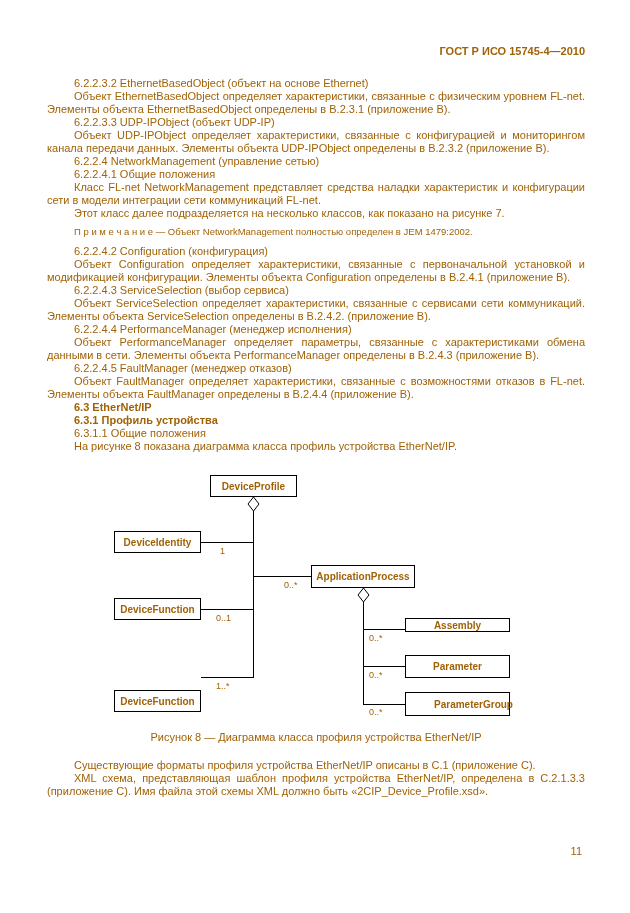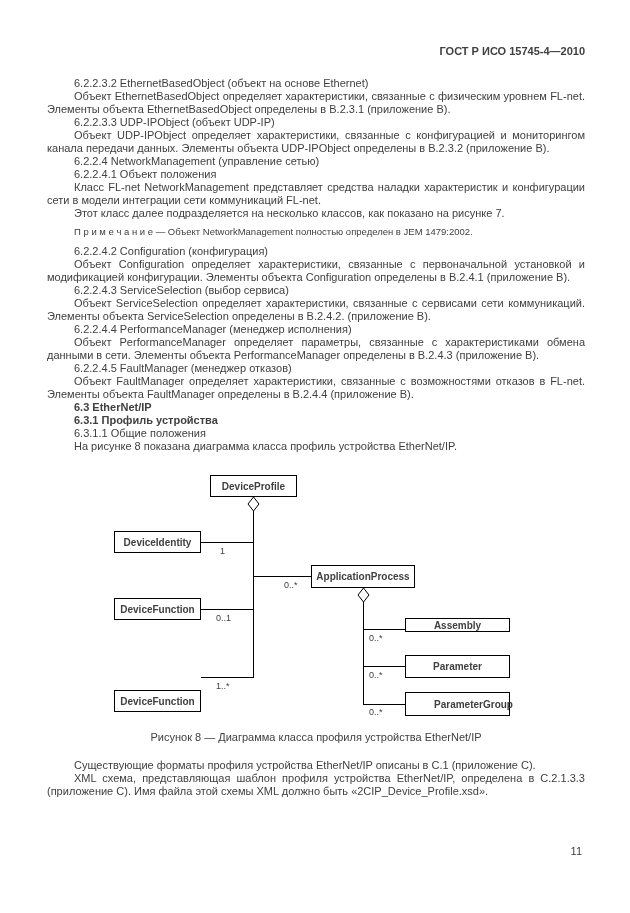--- a/index.html
+++ b/index.html
@@ -1,21 +1,21 @@
 <!DOCTYPE html>
 <html><head>
 <meta charset="utf-8">
 <style>
   html, body { margin: 0; padding: 0; background: #ffffff; }
   .page {
     position: relative;
     width: 630px;
     height: 913px;
     background: #ffffff;
-    color: #404040;
+    color: #a16207;
     font-family: "Liberation Sans", sans-serif;
     overflow: hidden;
   }
   .header {
     position: absolute;
     top: 45px;
     right: 45px;
     font-size: 11px;
     font-weight: bold;
   }
@@ -83,21 +83,21 @@
 
   <div class="header">ГОСТ Р ИСО 15745-4—2010</div>
 
   <div class="content">
 
     <p class="para">6.2.2.3.2 EthernetBasedObject (объект на основе Ethernet)</p>
     <p class="para">Объект EthernetBasedObject определяет характеристики, связанные с физическим уровнем FL-net. Элементы объекта EthernetBasedObject определены в В.2.3.1 (приложение В).</p>
     <p class="para">6.2.2.3.3 UDP-IPObject (объект UDP-IP)</p>
     <p class="para">Объект UDP-IPObject определяет характеристики, связанные с конфигурацией и мониторингом канала передачи данных. Элементы объекта UDP-IPObject определены в В.2.3.2 (приложение В).</p>
     <p class="para">6.2.2.4 NetworkManagement (управление сетью)</p>
-    <p class="para">6.2.2.4.1 Объект положения</p>
+    <p class="para">6.2.2.4.1 Общие положения</p>
     <p class="para">Класс FL-net NetworkManagement представляет средства наладки характеристик и конфигурации сети в модели интеграции сети коммуникаций FL-net.</p>
     <p class="para">Этот класс далее подразделяется на несколько классов, как показано на рисунке 7.</p>
     <p class="para note">П р и м е ч а н и е — Объект NetworkManagement полностью определен в JEM 1479:2002.</p>
     <p class="para">6.2.2.4.2 Configuration (конфигурация)</p>
     <p class="para">Объект Configuration определяет характеристики, связанные с первоначальной установкой и модификацией конфигурации. Элементы объекта Configuration определены в В.2.4.1 (приложение В).</p>
     <p class="para">6.2.2.4.3 ServiceSelection (выбор сервиса)</p>
     <p class="para">Объект ServiceSelection определяет характеристики, связанные с сервисами сети коммуникаций. Элементы объекта ServiceSelection определены в В.2.4.2. (приложение В).</p>
     <p class="para">6.2.2.4.4 PerformanceManager (менеджер исполнения)</p>
     <p class="para">Объект PerformanceManager определяет параметры, связанные с характеристиками обмена данными в сети. Элементы объекта PerformanceManager определены в В.2.4.3 (приложение В).</p>
     <p class="para">6.2.2.4.5 FaultManager (менеджер отказов)</p>

